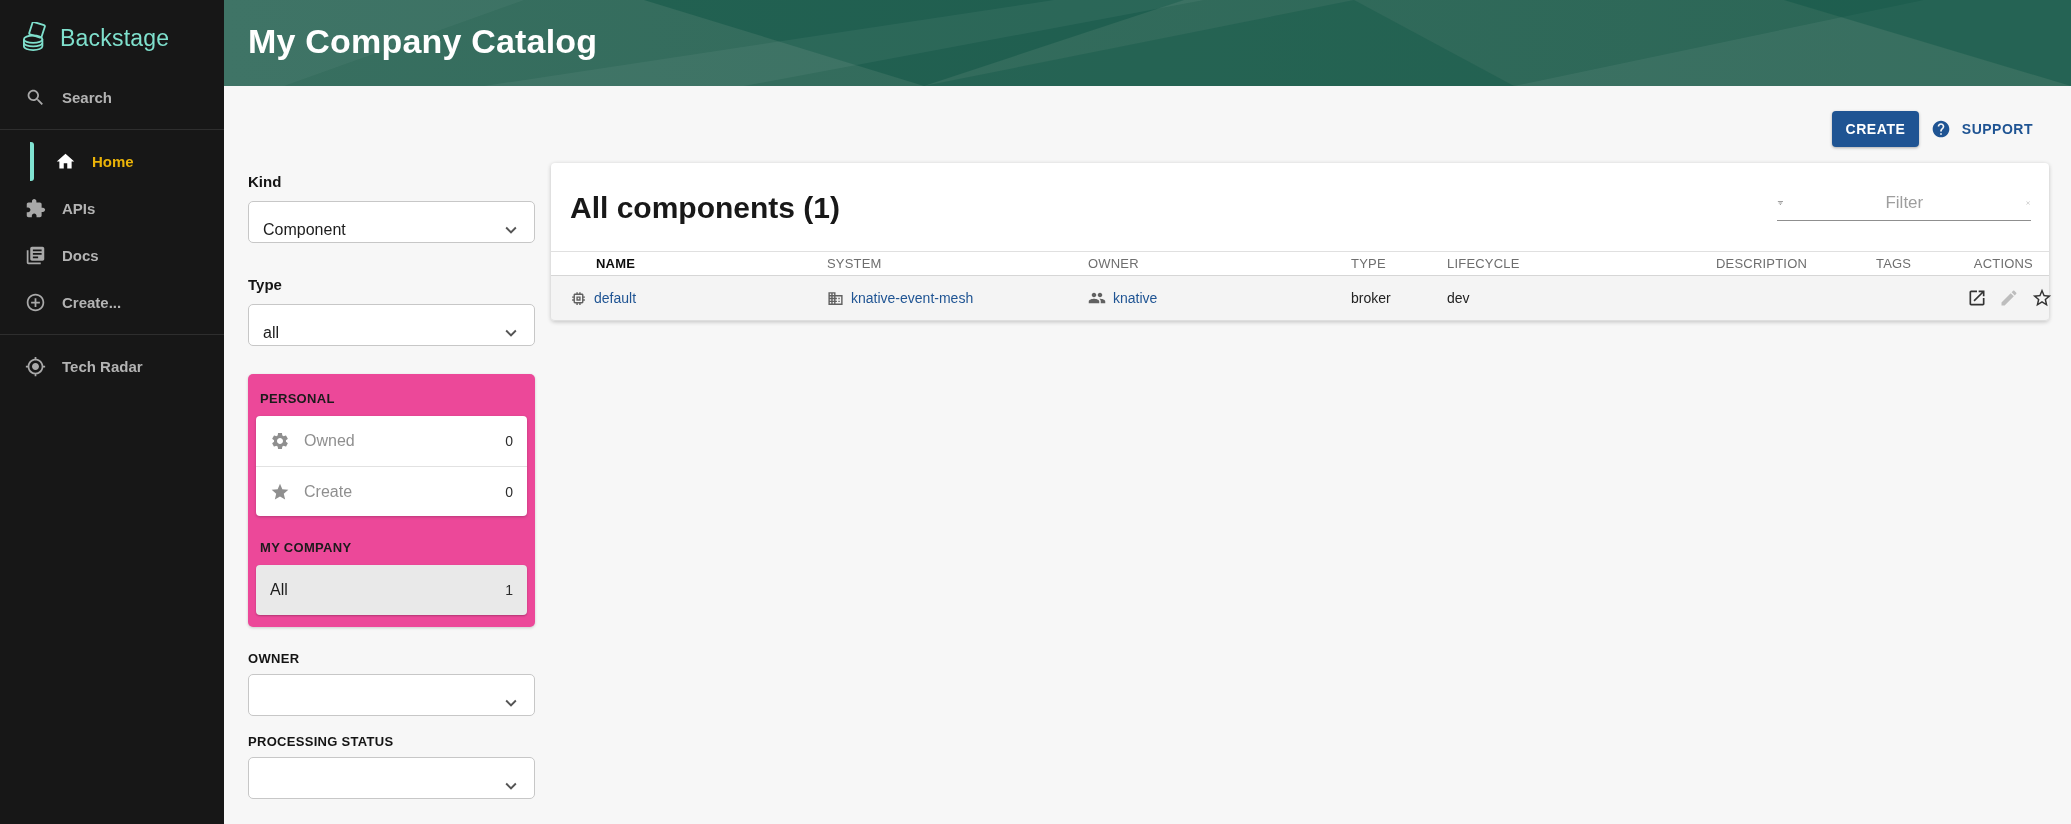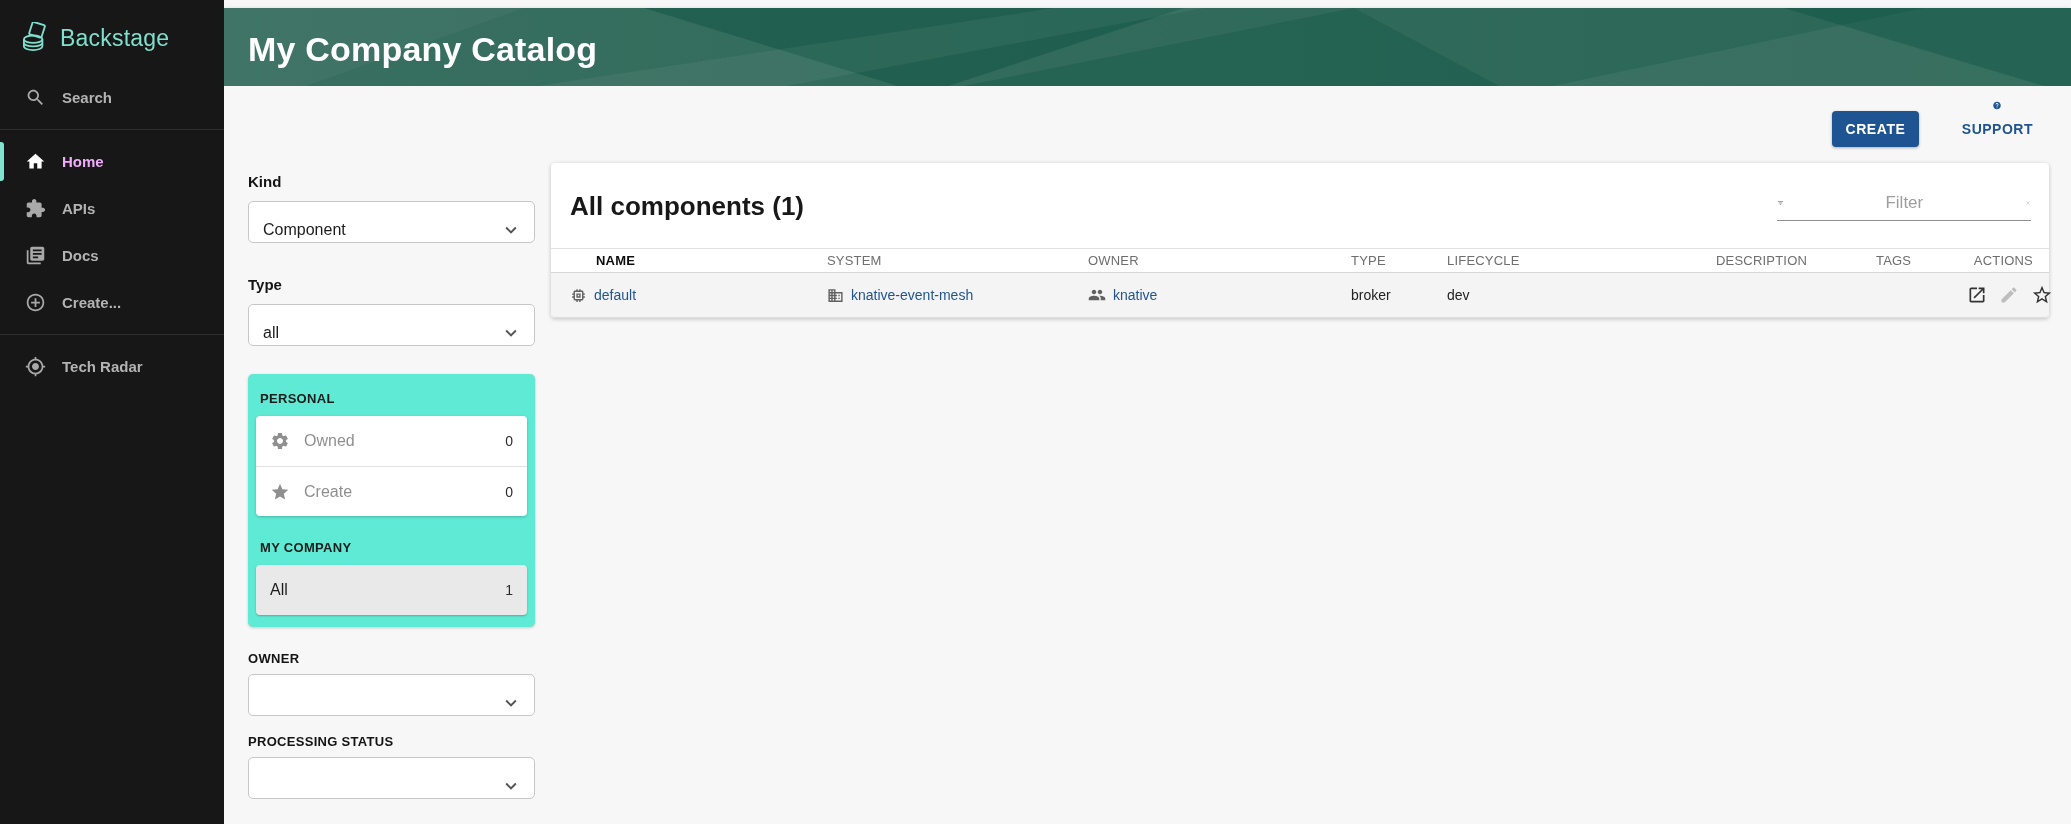--- a/index.html
+++ b/index.html
@@ -8,75 +8,75 @@
   .app { position:relative; width:2071px; height:824px; }
 
   
   .sidebar { position:absolute; left:0; top:0; width:224px; height:824px;
     background:#171717; z-index:5; }
   .logo-row { display:flex; align-items:center; gap:10px; padding:22px 0 20px 20px; cursor:pointer; }
   .logo-text { color:#7fe0cd; font-size:23px; letter-spacing:0.2px; }
   .side-item { position:relative; display:flex; align-items:center; gap:16px;
     height:47px; padding-left:25px; color:#b3b3b3; font-size:15px; font-weight:600; cursor:pointer; }
   .side-item svg { flex:0 0 auto; fill:#a9a9a9; }
-  .side-item.active { color:#f0abfc; }
+  .side-item.active { color:#eab308;margin-left:30px; }
   .side-item.active svg { fill:#ffffff; }
   .side-item.active::before { content:""; position:absolute; left:0; top:4px; bottom:4px;
     width:4px; background:#80e3d2; border-radius:0 3px 3px 0; }
   .side-divider { height:1px; background:#2e2e2e; margin:8px 0; }
 
   
-  .header { position:absolute; left:224px; top:8px; width:1847px; height:86px;
+  .header { position:absolute; left:224px; top:0; width:1847px; height:86px;
     background:linear-gradient(90deg,#386f60,#2b6656); overflow:hidden;
     box-shadow:0 2px 5px rgba(0,0,0,0.25); }
   .header-art { position:absolute; inset:0; width:100%; height:100%; }
   .page-title { position:absolute; left:24px; top:50%; transform:translateY(-54%);
     color:#ffffff; font-size:34px; font-weight:bold; letter-spacing:0.2px; }
 
   
   .content { position:absolute; left:224px; top:86px; width:1847px; height:738px; background:#f7f7f7; }
 
   .create-btn { position:absolute; left:1608px; top:25px; width:87px; height:36px;
     background:#1f5493; color:#ffffff; border:none; border-radius:4px;
     font-family:"Liberation Sans",sans-serif; font-size:14px; font-weight:bold;
     letter-spacing:0.6px; cursor:pointer; box-shadow:0 1px 3px rgba(0,0,0,0.3); }
-  .support { position:absolute; right:38px; top:15px; height:36px; display:flex;
+  .support { position:absolute; right:38px; top:25px; height:36px; display:flex;
     align-items:center; gap:11px; color:#1f5493; font-size:14px; font-weight:bold;
-    letter-spacing:0.5px; cursor:pointer;flex-direction:column; }
+    letter-spacing:0.5px; cursor:pointer; }
 
   
   .filters { position:absolute; left:24px; top:87px; width:287px; }
   .f-label { font-size:15px; font-weight:bold; color:#141414; }
   .f-label-caps { font-size:13px; font-weight:bold; color:#141414; letter-spacing:0.3px; }
   .select { display:flex; align-items:center; justify-content:space-between;
     height:42px; background:#ffffff; border:1px solid #c7c7c7; border-radius:5px;
     padding:16px 12px 0 14px; margin-top:11px; cursor:pointer; }
   .select .sel-value { font-size:16px; color:#1c1c1c; }
   .mt33 { margin-top:33px; }
   .mt24 { margin-top:24px; }
   .mt18 { margin-top:18px; }
 
-  .picker-card { margin-top:28px; background:#5eead4; border-radius:5px;
+  .picker-card { margin-top:28px; background:#ec4899; border-radius:5px;
     padding:9px 8px 12px 8px; box-shadow:0 1px 3px rgba(0,0,0,0.18); }
   .picker-heading { font-size:13px; font-weight:bold; color:#1b1b1b;
     letter-spacing:0.3px; padding:8px 4px 10px 4px; }
   .picker-group { background:#ffffff; border-radius:4px; box-shadow:0 1px 3px rgba(0,0,0,0.22); }
   .picker-item { display:flex; align-items:center; height:50px; padding:0 14px; cursor:pointer; }
   .picker-item + .picker-item { border-top:1px solid #e2e2e2; }
   .picker-item .pi-icon { margin-right:14px; display:flex; }
   .picker-item .pi-label { font-size:16px; color:#8f8f8f; flex:1; }
   .picker-item .pi-count { font-size:14px; color:#2c2c2c; }
   .picker-item.selected { background:#e9e9e9; border-radius:4px;
     box-shadow:0 1px 2px rgba(0,0,0,0.25); }
   .picker-item.selected .pi-label { color:#1c1c1c; }
 
   
   .table-card { position:absolute; left:327px; top:77px; width:1498px;
     background:#ffffff; border-radius:4px; box-shadow:0 1px 4px rgba(0,0,0,0.22); }
-  .table-title { padding:28px 0 26px 19px; font-size:26px; font-weight:bold; color:#181818; }
+  .table-title { padding:28px 0 26px 19px; font-size:30px; font-weight:bold; color:#181818; }
   .table-filter { position:absolute; top:30px; right:18px; width:254px;
     display:flex; align-items:center; gap:10px; border-bottom:1px solid #8f8f8f;
     padding-bottom:7px; }
   .table-filter input { flex:1; border:none; outline:none; font-size:17px;
     color:#3b82f6; font-family:"Liberation Sans",sans-serif; background:transparent;text-align:center; }
   .table-filter input::placeholder { color:#9e9e9e; }
 
   .tgrid { display:grid; grid-template-columns:257px 261px 263px 96px 269px 160px 91px 1fr;
     align-items:center; padding-left:19px; }
   .thead { height:25px; border-top:1px solid #e0e0e0; border-bottom:1px solid #d6d6d6; }

